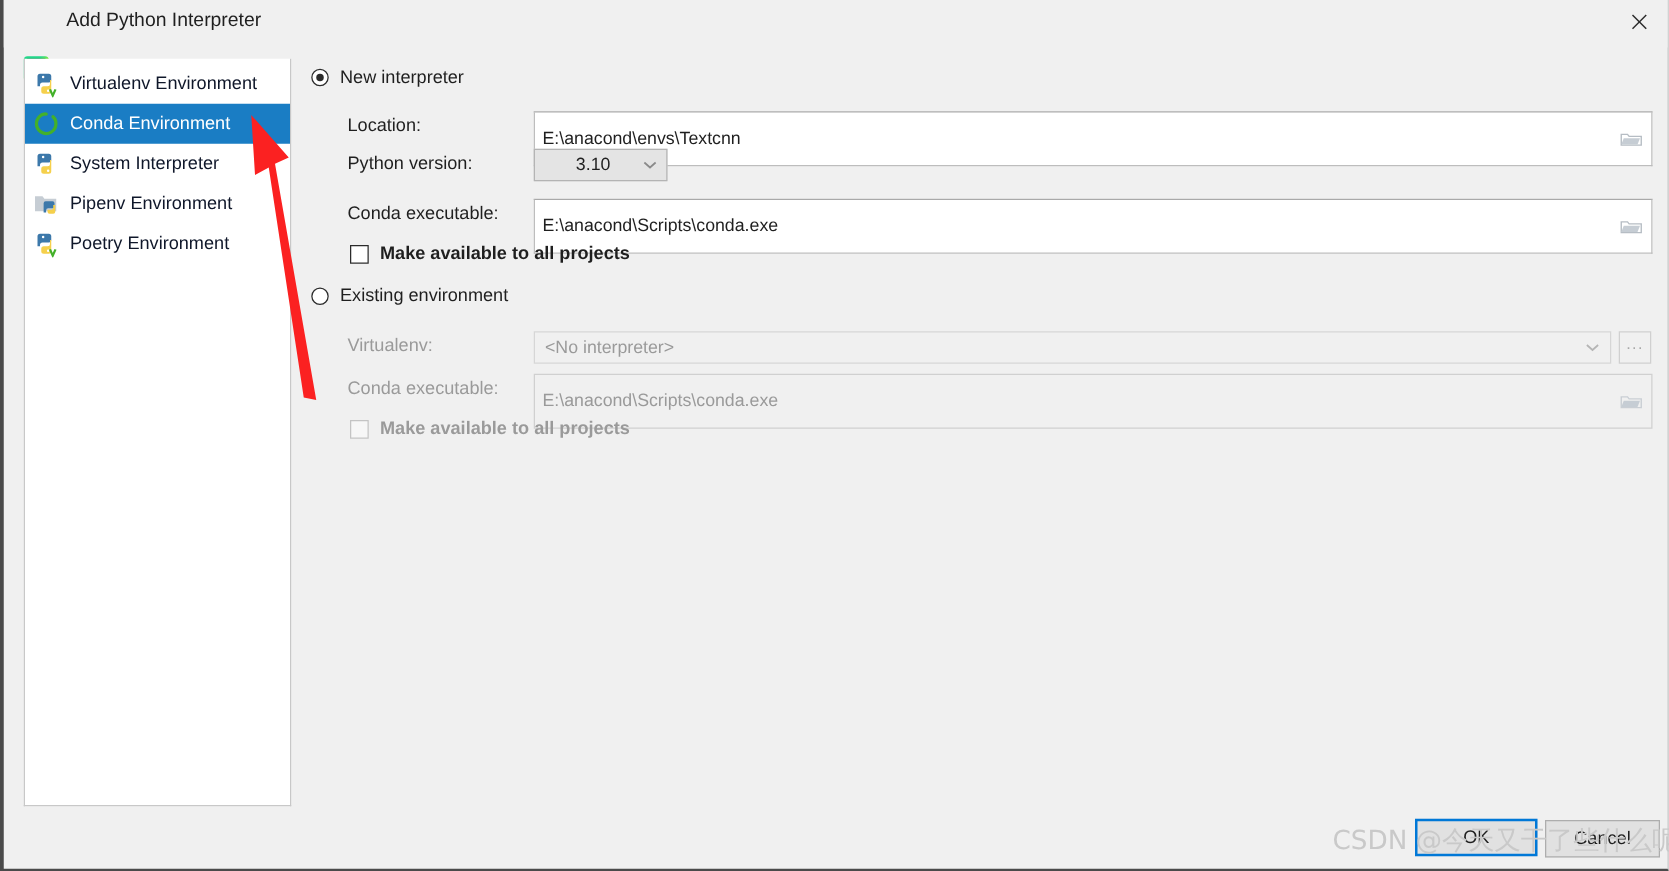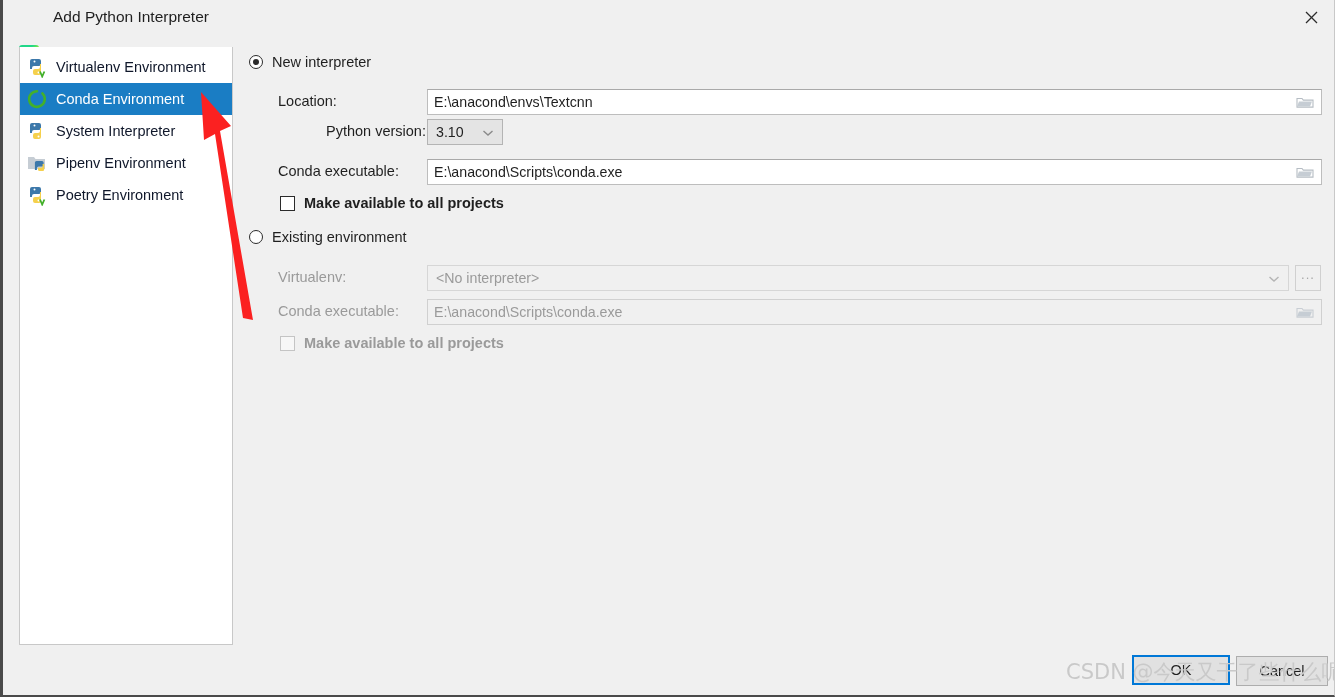--- a/index.html
+++ b/index.html
@@ -148,21 +148,21 @@
   .field-label {
     position: absolute;
     font-size: 14.5px;
     color: #1f1f1f;
     white-space: nowrap;
   }
   .field-label.disabled { color: #9a9a9a; }
 
   .textfield {
     position: absolute;
-    height: 26px;
+    height: 44px;
     background: #ffffff;
     border: 1px solid #bdbdbd;
     border-top: 1px solid #a9a9a9;
     display: flex;
     align-items: center;
     padding: 0 4px 0 6px;
   }
   .textfield.disabled {
     background: #f0f0f0;
     border: 1px solid #d0d0d0;
@@ -369,22 +369,22 @@
     <div class="textfield" style="left:184px; top:42px; width:895px;">
       <span class="val">E:\anacond\envs\Textcnn</span>
       <span class="folder-ico">
         <svg width="18" height="14" viewBox="0 0 18 14">
           <path d="M1 3.5h5l1.3 1.6H17v7H1z" fill="#ffffff" stroke="#b6bdc4" stroke-width="1.1"></path>
           <path d="M3 6.5h13l-2 5H1z" fill="#c6cdd4"></path>
         </svg>
       </span>
     </div>
 
-    <div class="field-label" style="left:35px; top:76px;margin-left:48px;">Python version:</div>
-    <div class="combo" style="left:184px; top:72px; width:76px;">
+    <div class="field-label" style="left:35px; top:76px;">Python version:</div>
+    <div class="combo" style="left:184px; top:72px; width:107px;text-align:center;">
       <span class="val">3.10</span>
       <span class="chev">
         <svg width="12" height="8" viewBox="0 0 12 8">
           <path d="M1.5 2l4.5 4 4.5-4" fill="none" stroke="#8a8a8a" stroke-width="1.4"></path>
         </svg>
       </span>
     </div>
 
     <div class="field-label" style="left:35px; top:116px;">Conda executable:</div>
     <div class="textfield" style="left:184px; top:112px; width:895px;">

